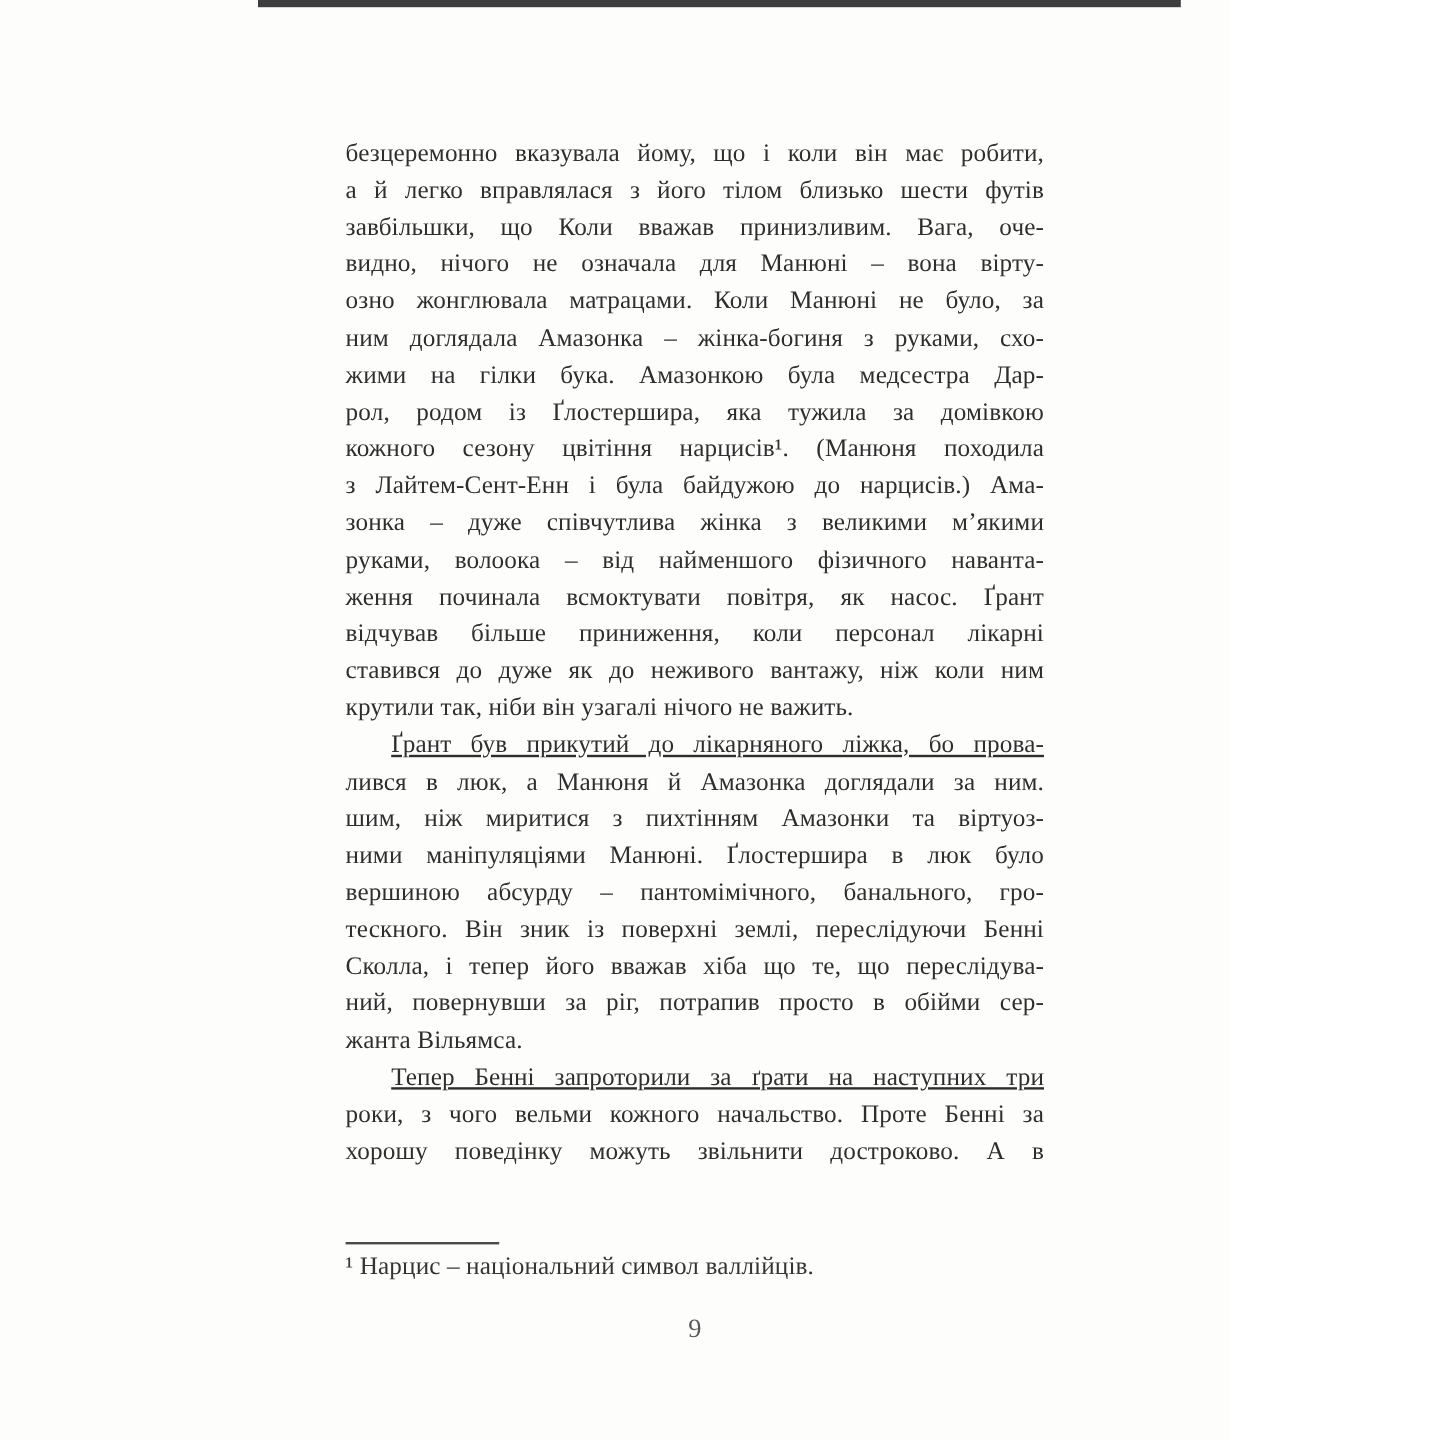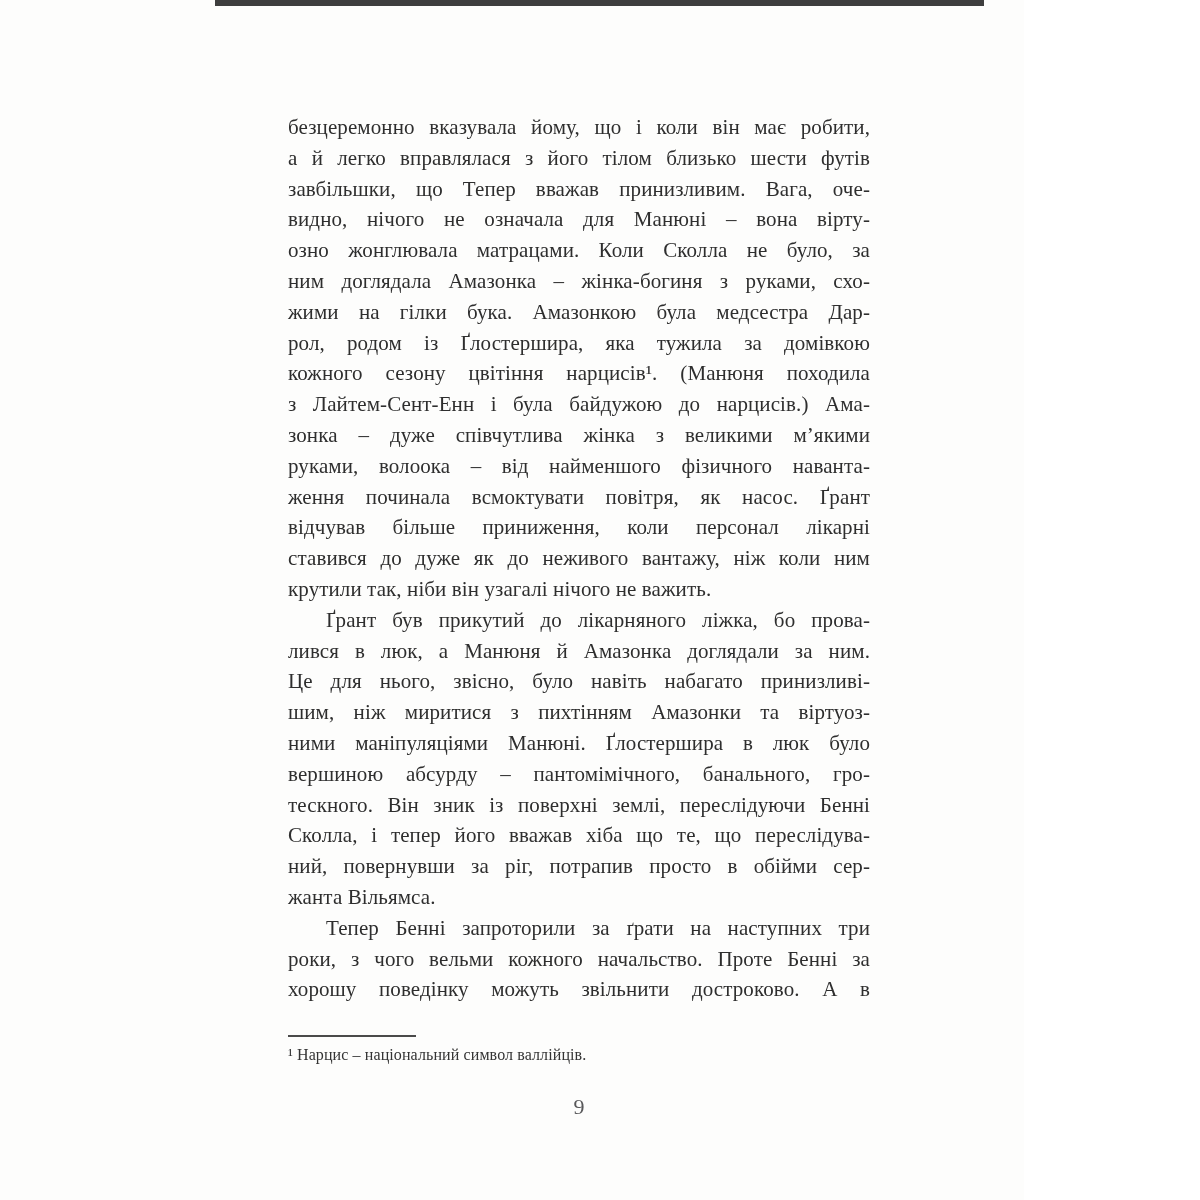--- a/index.html
+++ b/index.html
@@ -43,35 +43,36 @@
     white-space: normal;
     height: 30.8px;
     overflow: visible;
   }
   .line.short {
     text-align-last: left;
     font-family: Liberation Serif, serif;
   }
   .line.indent {
     text-indent: 38px;
+    text-decoration: underline;
   }
   .footnote-sep {
     position: absolute;
     left: 288px;
     top: 1035px;
     width: 128px;
     height: 2px;
     background: #4a4a4a;
   }
   .footnote {
     position: absolute;
     left: 288px;
     top: 1044px;
     width: 582px;
-    font-size: 16px;
+    font-size: 21px;
     line-height: 22px;
     color: #343434;
     letter-spacing: 0.1px;
   }
   .page-number {
     position: absolute;
     left: 288px;
     top: 1094px;
     width: 582px;
     text-align: center;
@@ -82,39 +83,38 @@
 </head>
 <body>
 
 <div class="page">
   <div class="top-scan-bar"></div>
 
   <div class="text-block" id="paragraphs">
       <div class="para">
         <div class="line">безцеремонно вказувала йому, що і коли він має робити,</div>
         <div class="line">а й легко вправлялася з його тілом близько шести футів</div>
-        <div class="line">завбільшки, що Тепер вважав принизливим. Вага, оче-</div>
+        <div class="line">завбільшки, що Коли вважав принизливим. Вага, оче-</div>
         <div class="line">видно, нічого не означала для Манюні – вона вірту-</div>
-        <div class="line">озно жонглювала матрацами. Коли Сколла не було, за</div>
+        <div class="line">озно жонглювала матрацами. Коли Манюні не було, за</div>
         <div class="line">ним доглядала Амазонка – жінка-богиня з руками, схо-</div>
         <div class="line">жими на гілки бука. Амазонкою була медсестра Дар-</div>
         <div class="line">рол, родом із Ґлостершира, яка тужила за домівкою</div>
         <div class="line">кожного сезону цвітіння нарцисів¹. (Манюня походила</div>
         <div class="line">з Лайтем-Сент-Енн і була байдужою до нарцисів.) Ама-</div>
         <div class="line">зонка – дуже співчутлива жінка з великими м’якими</div>
         <div class="line">руками, волоока – від найменшого фізичного наванта-</div>
         <div class="line">ження починала всмоктувати повітря, як насос. Ґрант</div>
         <div class="line">відчував більше приниження, коли персонал лікарні</div>
         <div class="line">ставився до дуже як до неживого вантажу, ніж коли ним</div>
         <div class="line short">крутили так, ніби він узагалі нічого не важить.</div>
       </div>
       <div class="para">
         <div class="line indent">Ґрант був прикутий до лікарняного ліжка, бо прова-</div>
         <div class="line">лився в люк, а Манюня й Амазонка доглядали за ним.</div>
-        <div class="line">Це для нього, звісно, було навіть набагато принизливі-</div>
         <div class="line">шим, ніж миритися з пихтінням Амазонки та віртуоз-</div>
         <div class="line">ними маніпуляціями Манюні. Ґлостершира в люк було</div>
         <div class="line">вершиною абсурду – пантомімічного, банального, гро-</div>
         <div class="line">тескного. Він зник із поверхні землі, переслідуючи Бенні</div>
         <div class="line">Сколла, і тепер його вважав хіба що те, що переслідува-</div>
         <div class="line">ний, повернувши за ріг, потрапив просто в обійми сер-</div>
         <div class="line short">жанта Вільямса.</div>
       </div>
       <div class="para">
         <div class="line indent">Тепер Бенні запроторили за ґрати на наступних три</div>

